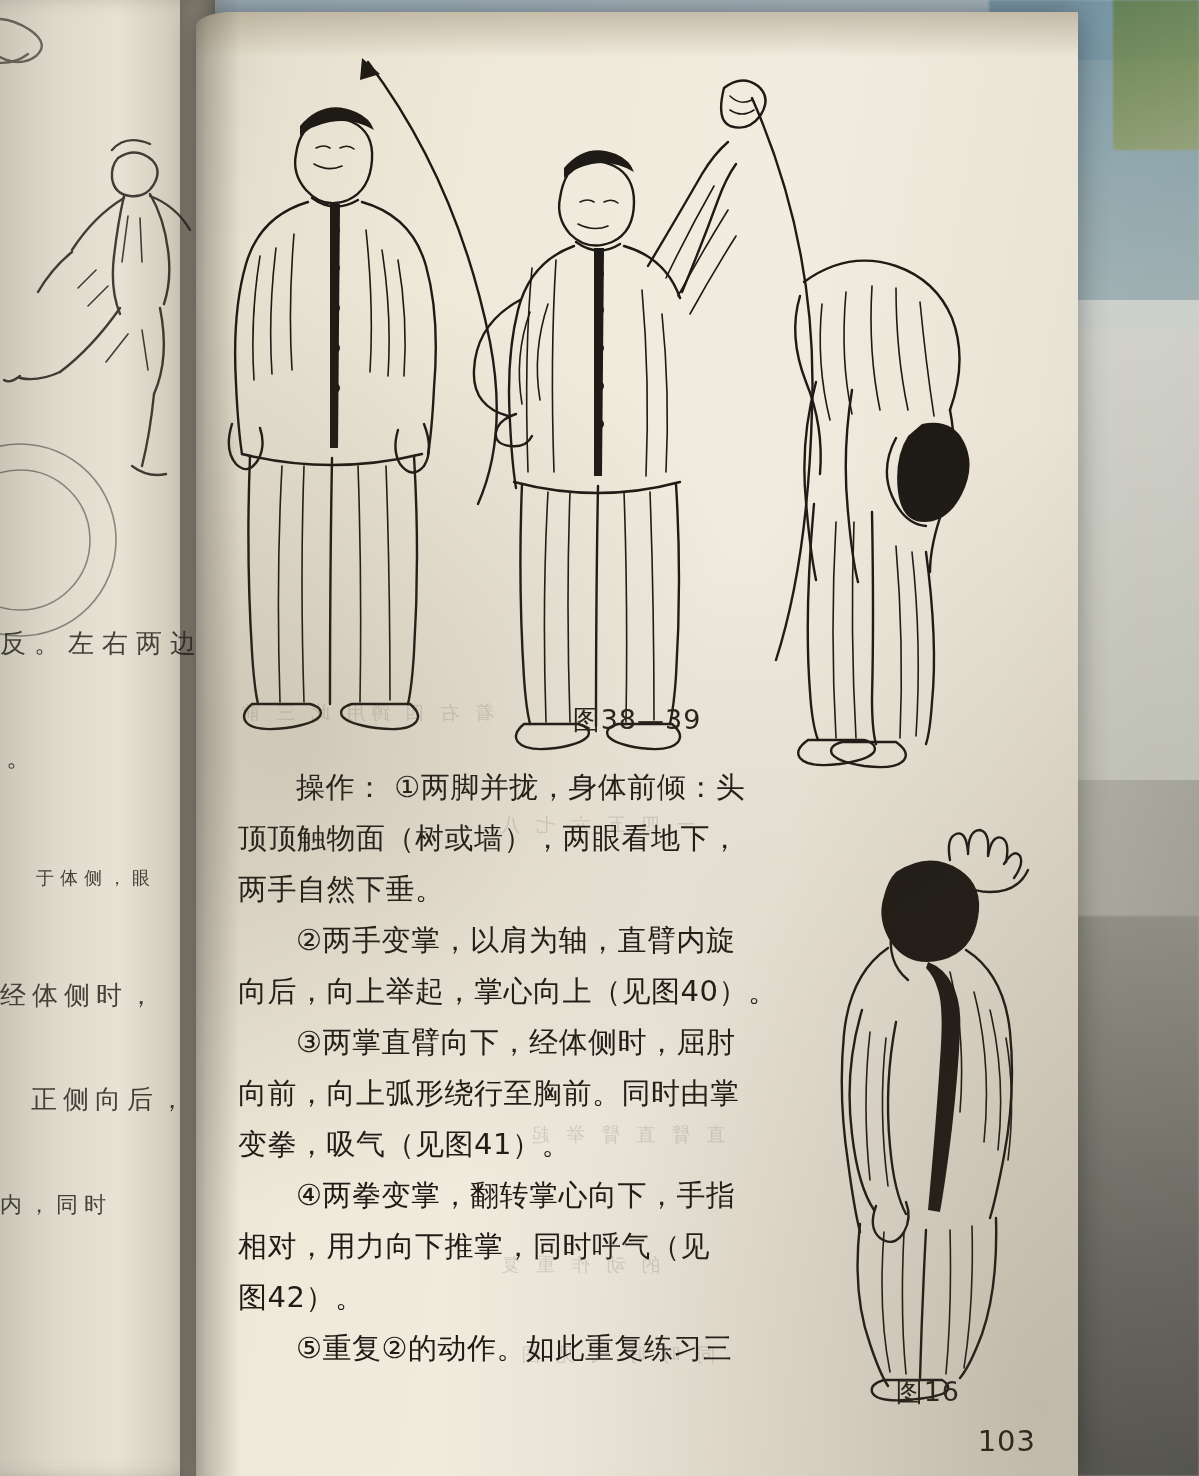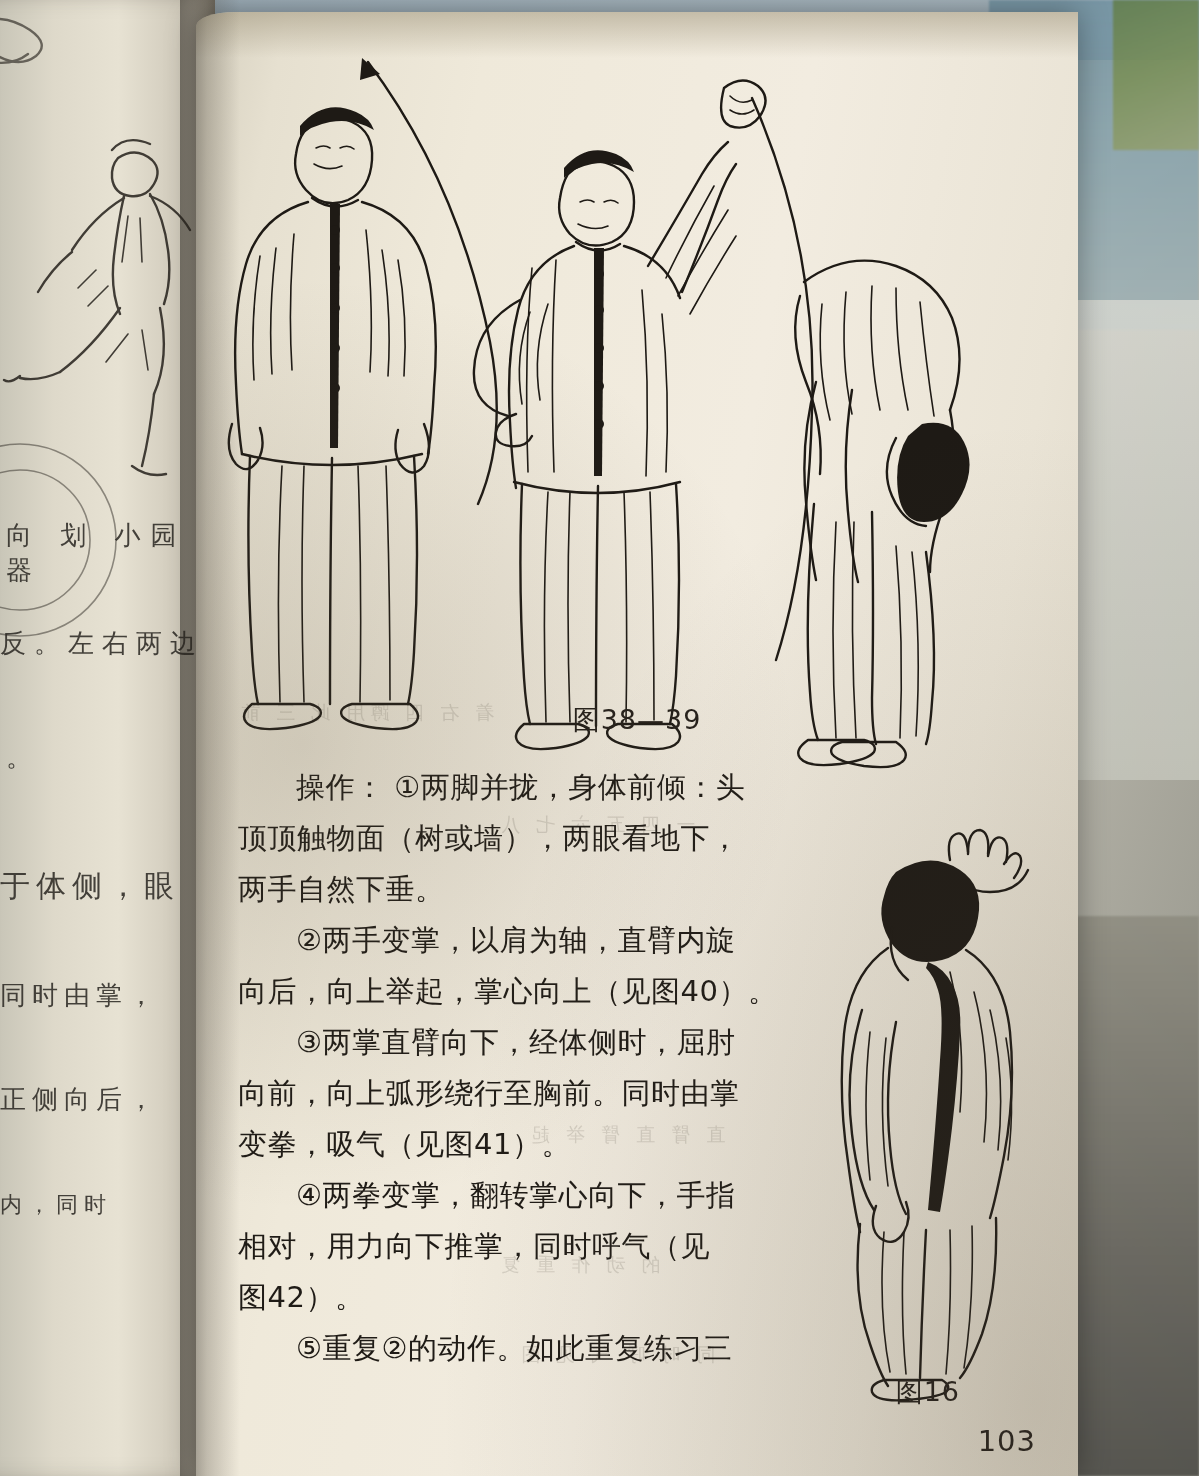--- a/index.html
+++ b/index.html
@@ -248,26 +248,25 @@
       </g>
     </svg>
 
     <svg width="160" height="300" style="position:absolute;left:-60px;top:390px;opacity:.45">
       <g class="stroke thin">
           <circle cx="80" cy="150" r="96"></circle>
           <circle cx="80" cy="150" r="70"></circle>
         </g>
     </svg>
 
-    <div class="ink" style="left:6px; top:518px; font-size:26px; letter-spacing:10px;">向 划 小园器</div>
     <div class="ink" style="left:0px; top:626px; font-size:26px; letter-spacing:8px;">反。左右两边</div>
     <div class="ink" style="left:6px; top:740px; font-size:26px;">。</div>
-    <div class="ink" style="left:0px; top:866px; font-size:30px; letter-spacing:6px;">于体侧，眼</div>
-    <div class="ink" style="left:0px; top:978px; font-size:26px; letter-spacing:6px;">同时由掌，</div>
-    <div class="ink" style="left:0px; top:1082px; font-size:26px; letter-spacing:6px;">正侧向后，</div>
+    <div class="ink" style="left:0px; top:866px; font-size:18px; letter-spacing:6px;padding-left:36px;">于体侧，眼</div>
+    <div class="ink" style="left:0px; top:978px; font-size:26px; letter-spacing:6px;">经体侧时，</div>
+    <div class="ink" style="left:0px; top:1082px; font-size:26px; letter-spacing:6px;padding-left:31px;">正侧向后，</div>
     <div class="ink" style="left:0px; top:1190px; font-size:22px; letter-spacing:6px;">内，同时</div>
   </div>
 
   <div class="page">
     <div class="page-topedge"></div>
 
     <div class="bleed" style="left:40px; top:688px;">着 右 四 蹲用 此 三 前</div>
     <div class="bleed" style="left:300px; top:800px;">一 四 五 六 七 八</div>
     <div class="bleed" style="left:330px; top:1110px;">直 臂 直 臂 举 起</div>
     <div class="bleed" style="left:300px; top:1240px;">的 动 作 重 复</div>

